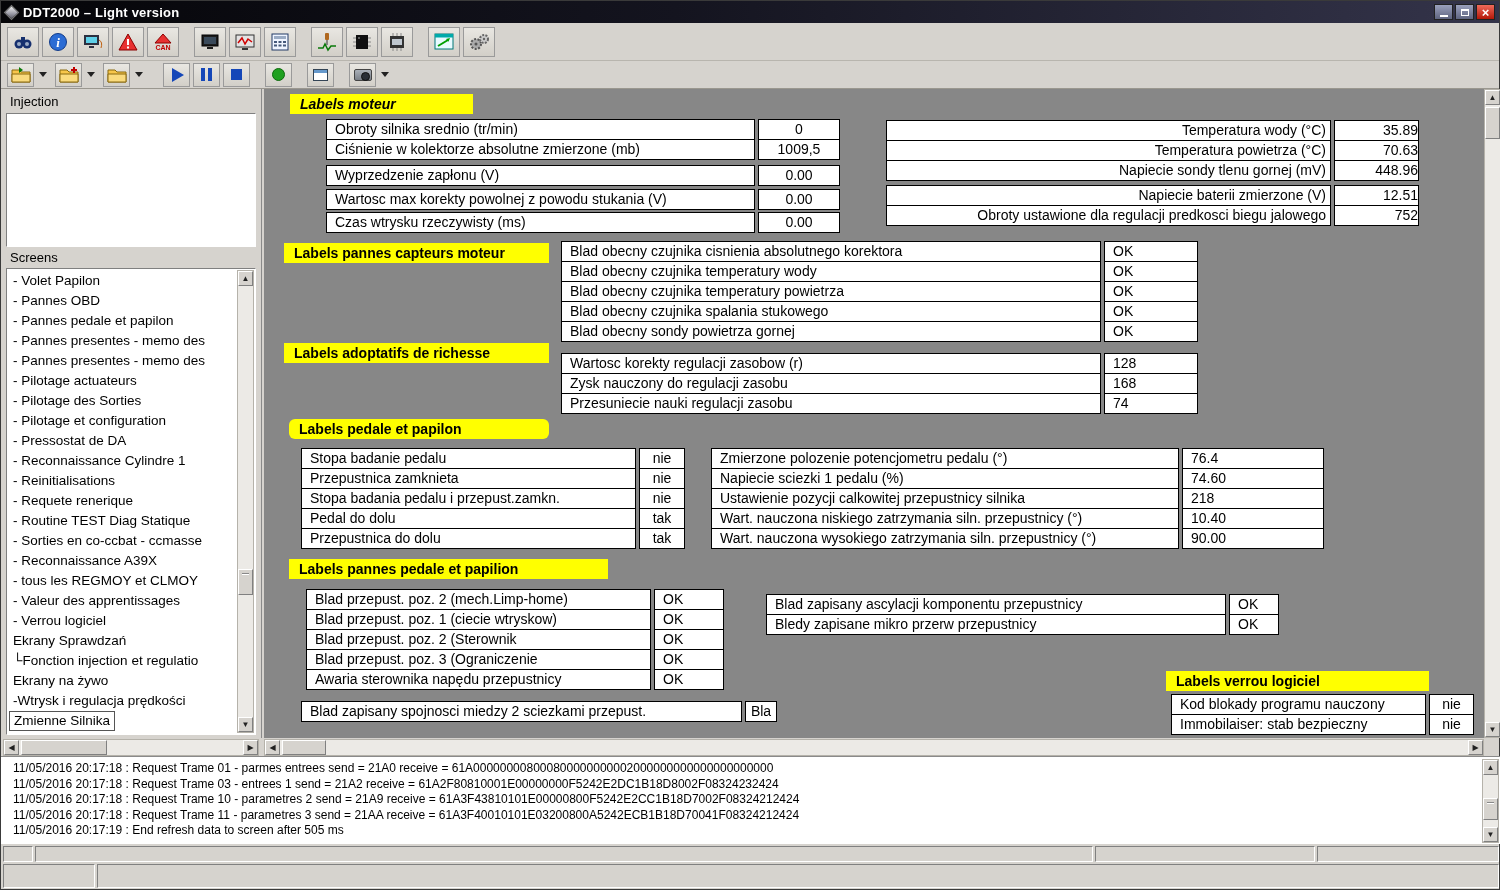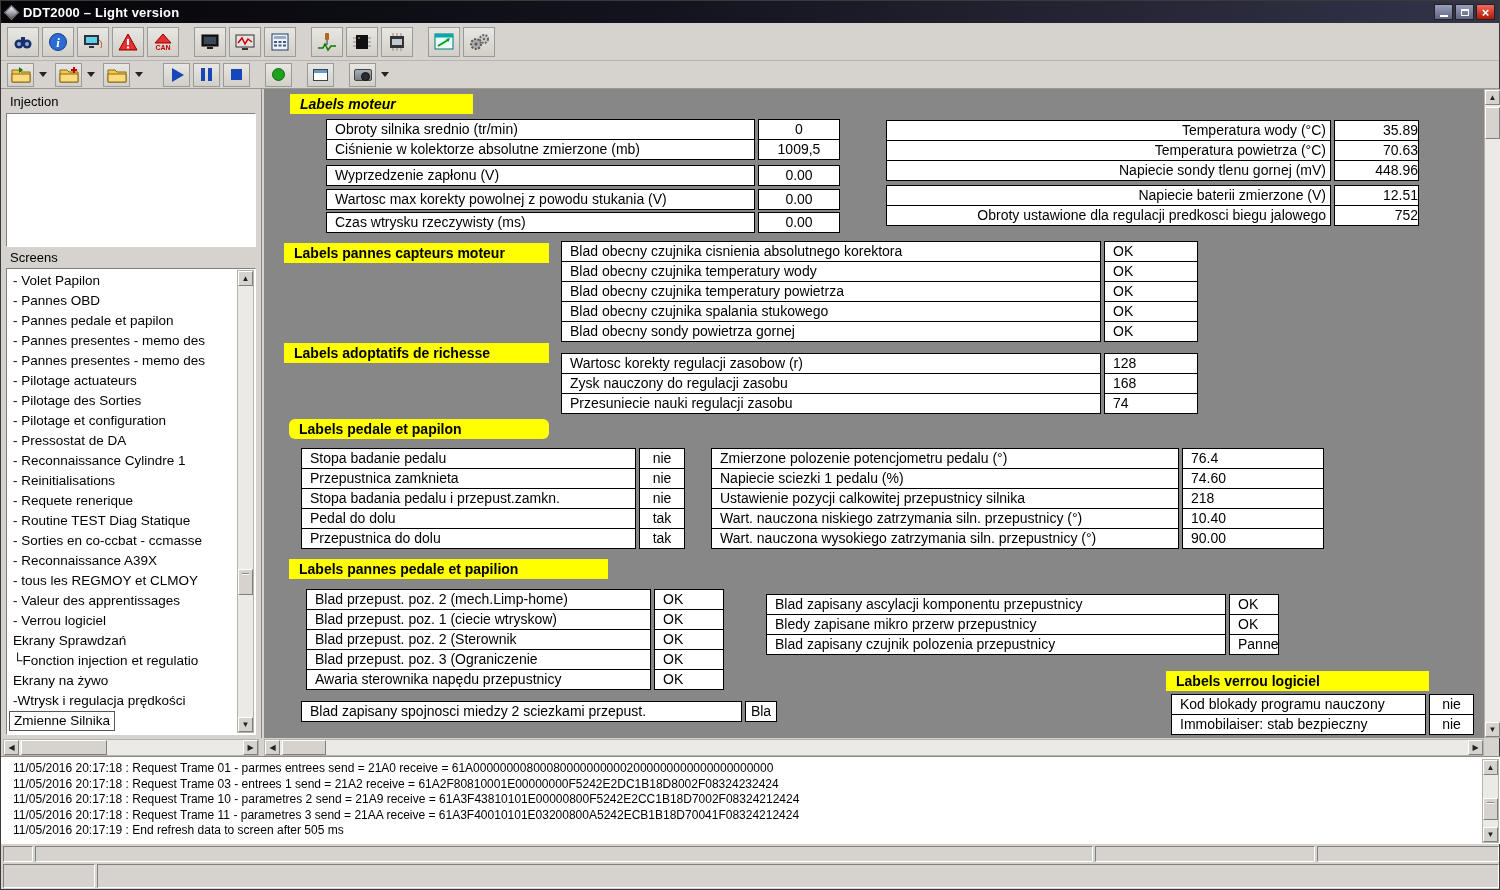--- a/index.html
+++ b/index.html
@@ -503,24 +503,20 @@
 
     <div class="grp" style="left:502px; top:505px; width:513px;">
       <div class="frow">
           <div class="lcell">Blad zapisany ascylacji komponentu przepustnicy</div>
           <div class="vcell w50">OK</div>
         </div>
       <div class="frow">
           <div class="lcell">Bledy zapisane mikro przerw przepustnicy</div>
           <div class="vcell w50">OK</div>
         </div>
-      <div class="frow">
-          <div class="lcell">Blad zapisany czujnik polozenia przepustnicy</div>
-          <div class="vcell w50">Panne</div>
-        </div>
     </div>
 
     <div class="grp" style="left:37px; top:612px; width:476px;">
       <div class="frow">
           <div class="lcell">Blad zapisany spojnosci miedzy 2 sciezkami przepust.</div>
           <div class="vcell w32 c">Bla</div>
         </div>
     </div>
 
     <div class="tag" style="left:902px; top:582px; width:263px;">Labels verrou logiciel</div>

